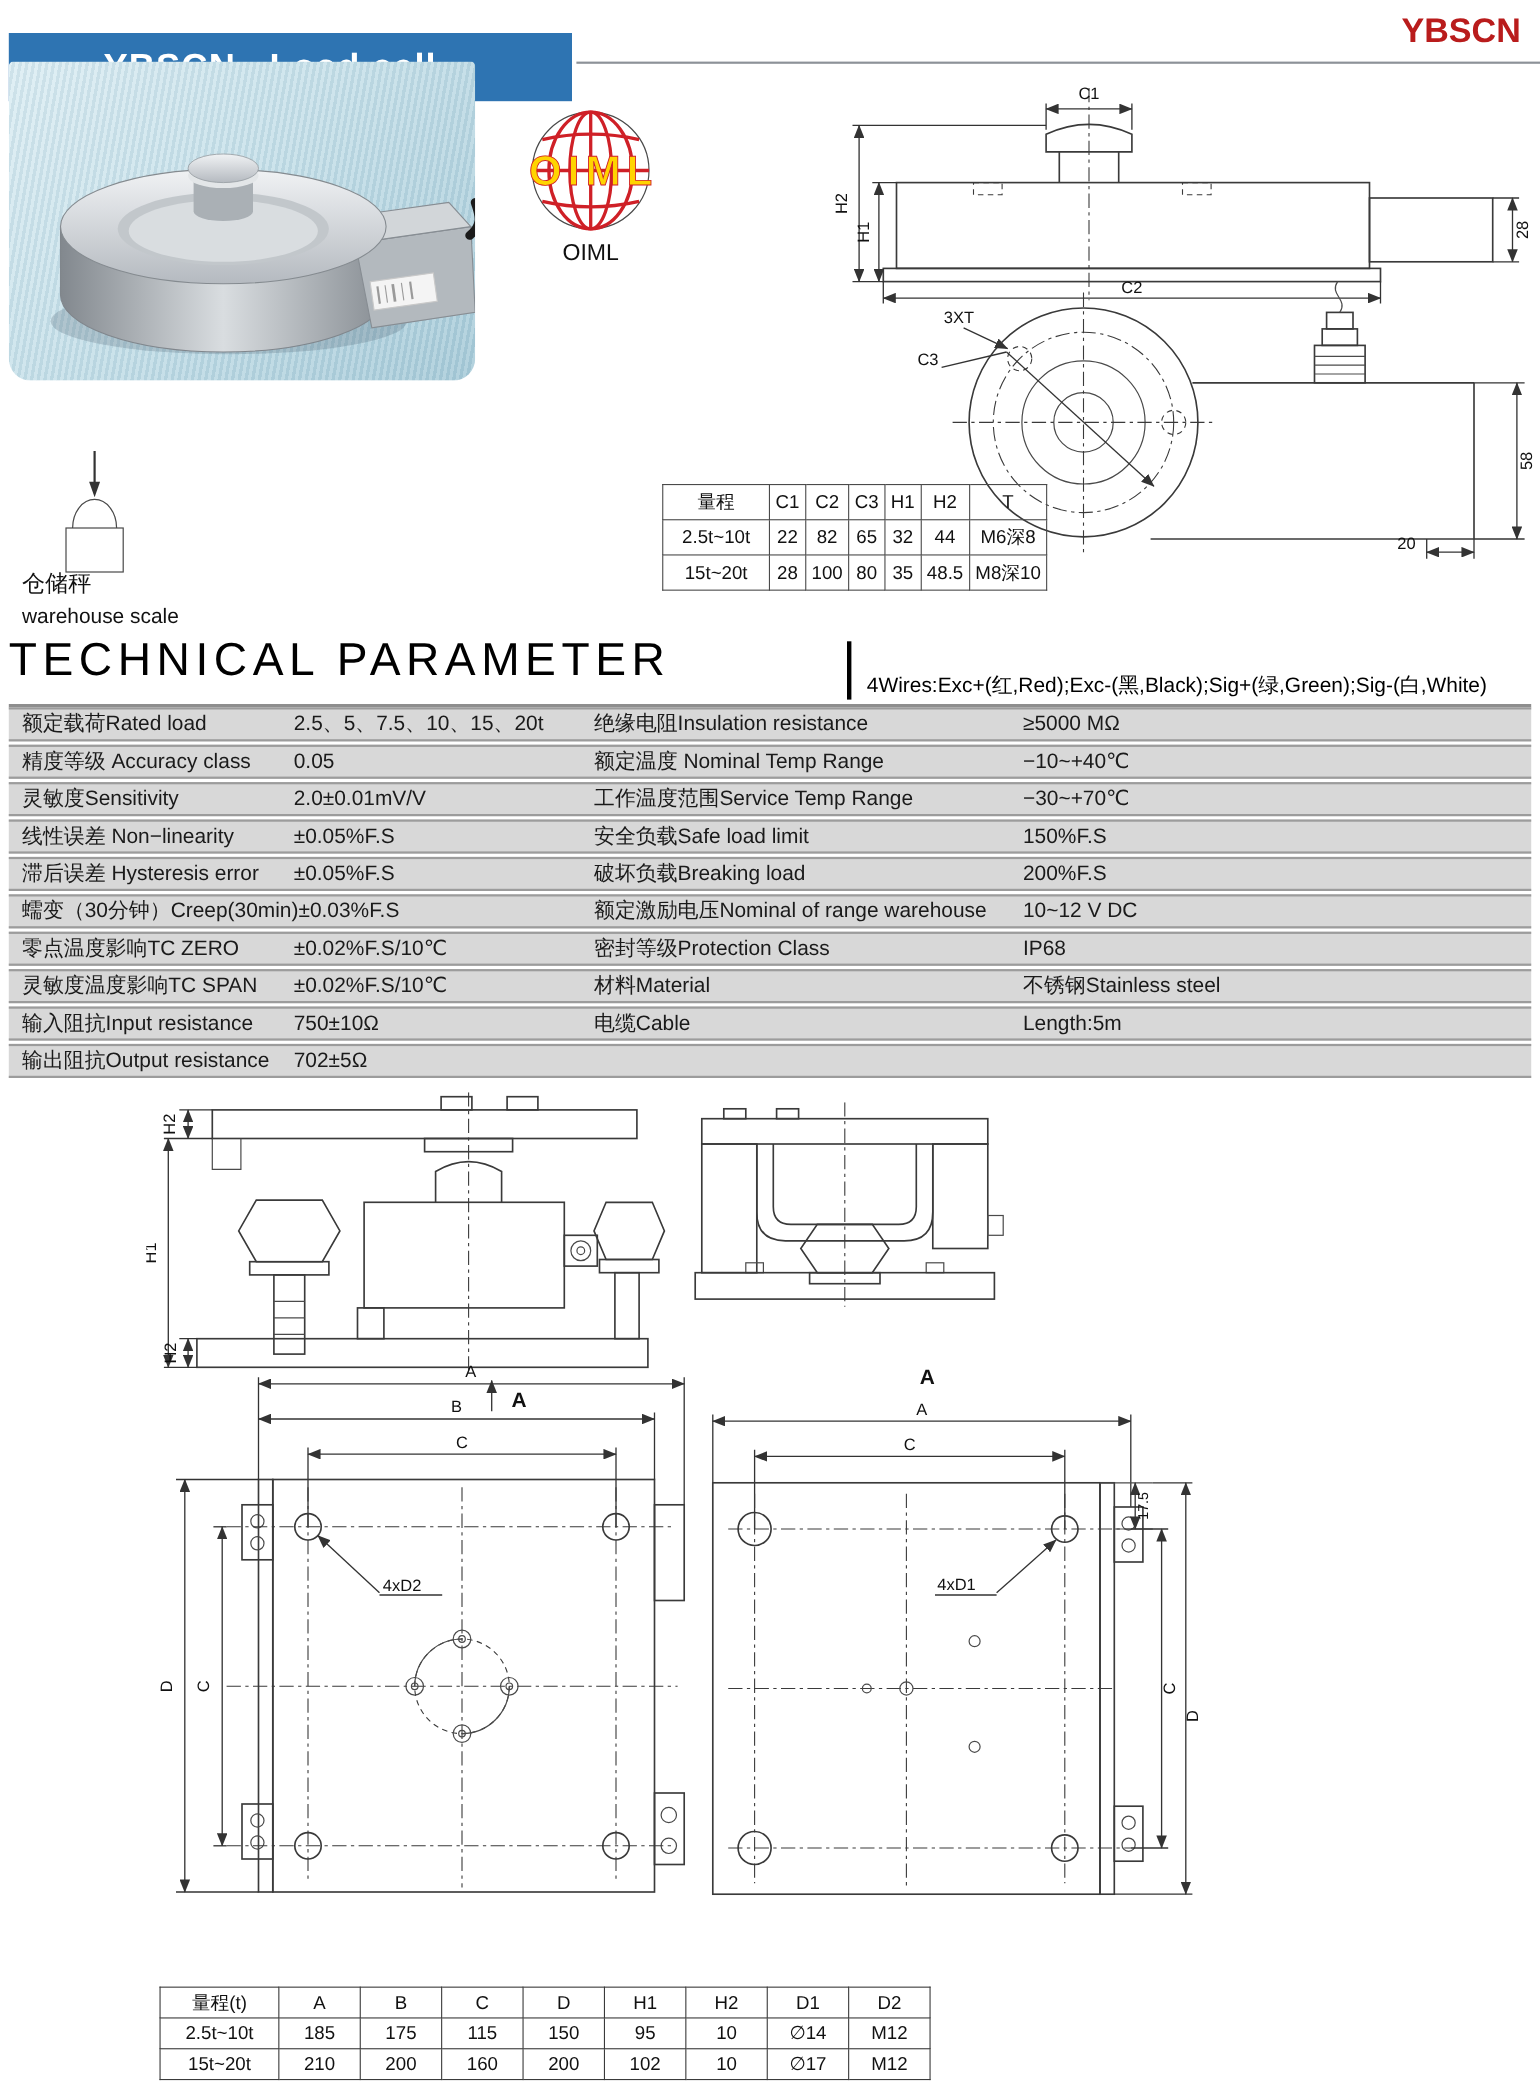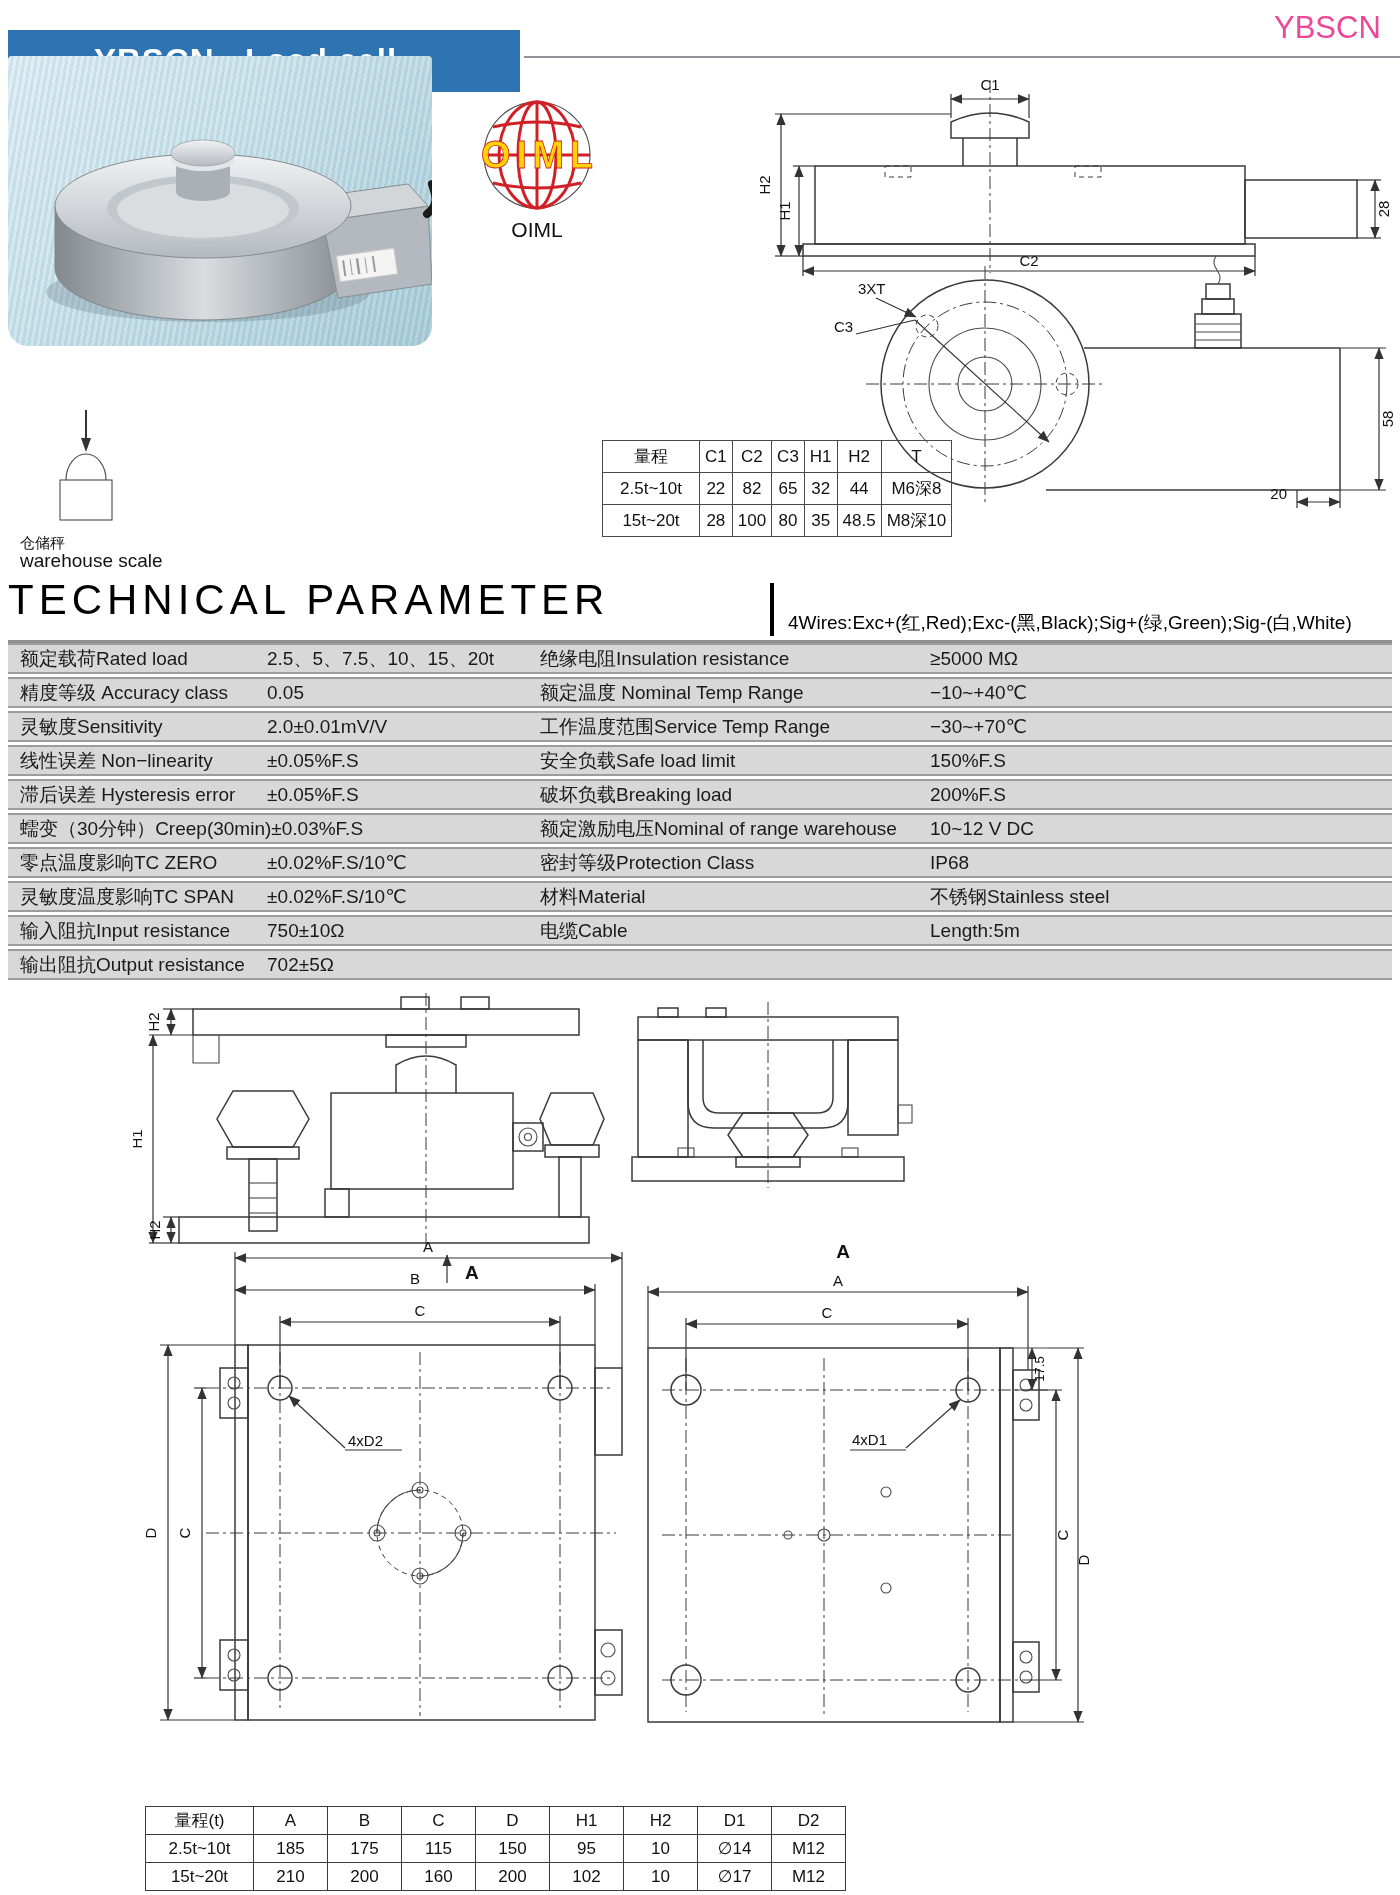--- a/index.html
+++ b/index.html
@@ -7,36 +7,36 @@
         font-family:"Liberation Sans","DejaVu Sans",sans-serif;color:#111;}
 
   
   .hbar{position:absolute;left:8px;top:30px;width:512px;height:62px;
     background:
       repeating-linear-gradient(180deg, rgba(255,255,255,.08) 0 2px, rgba(0,0,30,.10) 2px 4px),
       linear-gradient(90deg,#122f50 0%,#1d5globe 0%,#1e5e99 28%,#2e74b2 55%,#7fb0d9 86%,#d9e9f6 100%);
     background-color:#2e74b2;}
   .hbar .t{display:block;line-height:62px;padding-left:86px;font-size:33px;font-weight:bold;
     color:#fff;letter-spacing:1px;white-space:pre;}
-  .brand{position:absolute;left:1274px;top:10px;font-size:31px;font-weight:normal;color:#ec4899;}
+  .brand{position:absolute;left:1274px;top:10px;font-size:31px;font-weight:bold;color:#b91c1c;}
   .hrule{position:absolute;left:524px;top:56px;width:876px;height:0;border-top:2px solid #8d9298;}
 
   
   .photo{position:absolute;left:8px;top:56px;width:424px;height:290px;border-radius:4px 4px 20px 20px;overflow:hidden;
     background:
       repeating-linear-gradient(100deg, rgba(255,255,255,.14) 0 3px, rgba(110,150,170,.12) 3px 6px),
       linear-gradient(135deg,#dcedf3 0%,#c6e0e9 45%,#a6cad8 100%);}
 
   
   .oiml{position:absolute;left:478px;top:94px;width:118px;height:122px;}
   .oiml-cap{position:absolute;left:478px;top:218px;width:118px;text-align:center;font-size:21px;color:#101010;}
 
   
   .wicon{position:absolute;left:48px;top:410px;width:90px;height:114px;}
-  .wcn{position:absolute;left:20px;top:534px;font-size:15px;}
+  .wcn{position:absolute;left:20px;top:516px;font-size:21px;}
   .wen{position:absolute;left:20px;top:550px;font-size:19px;}
 
   
   .dimtab{position:absolute;left:558px;top:440px;border-collapse:collapse;font-size:17px;margin-left:44px;}
   .dimtab td{border:1.6px solid #4a4a4a;text-align:center;height:31px;padding:0 5px;white-space:nowrap;}
   .dimtab td.w{width:86px;}
 
   
   .thead{position:absolute;left:8px;top:576px;font-size:42px;letter-spacing:5px;color:#000;white-space:nowrap;}
   .tdiv{position:absolute;left:770px;top:583px;width:4px;height:53px;background:#000;}

